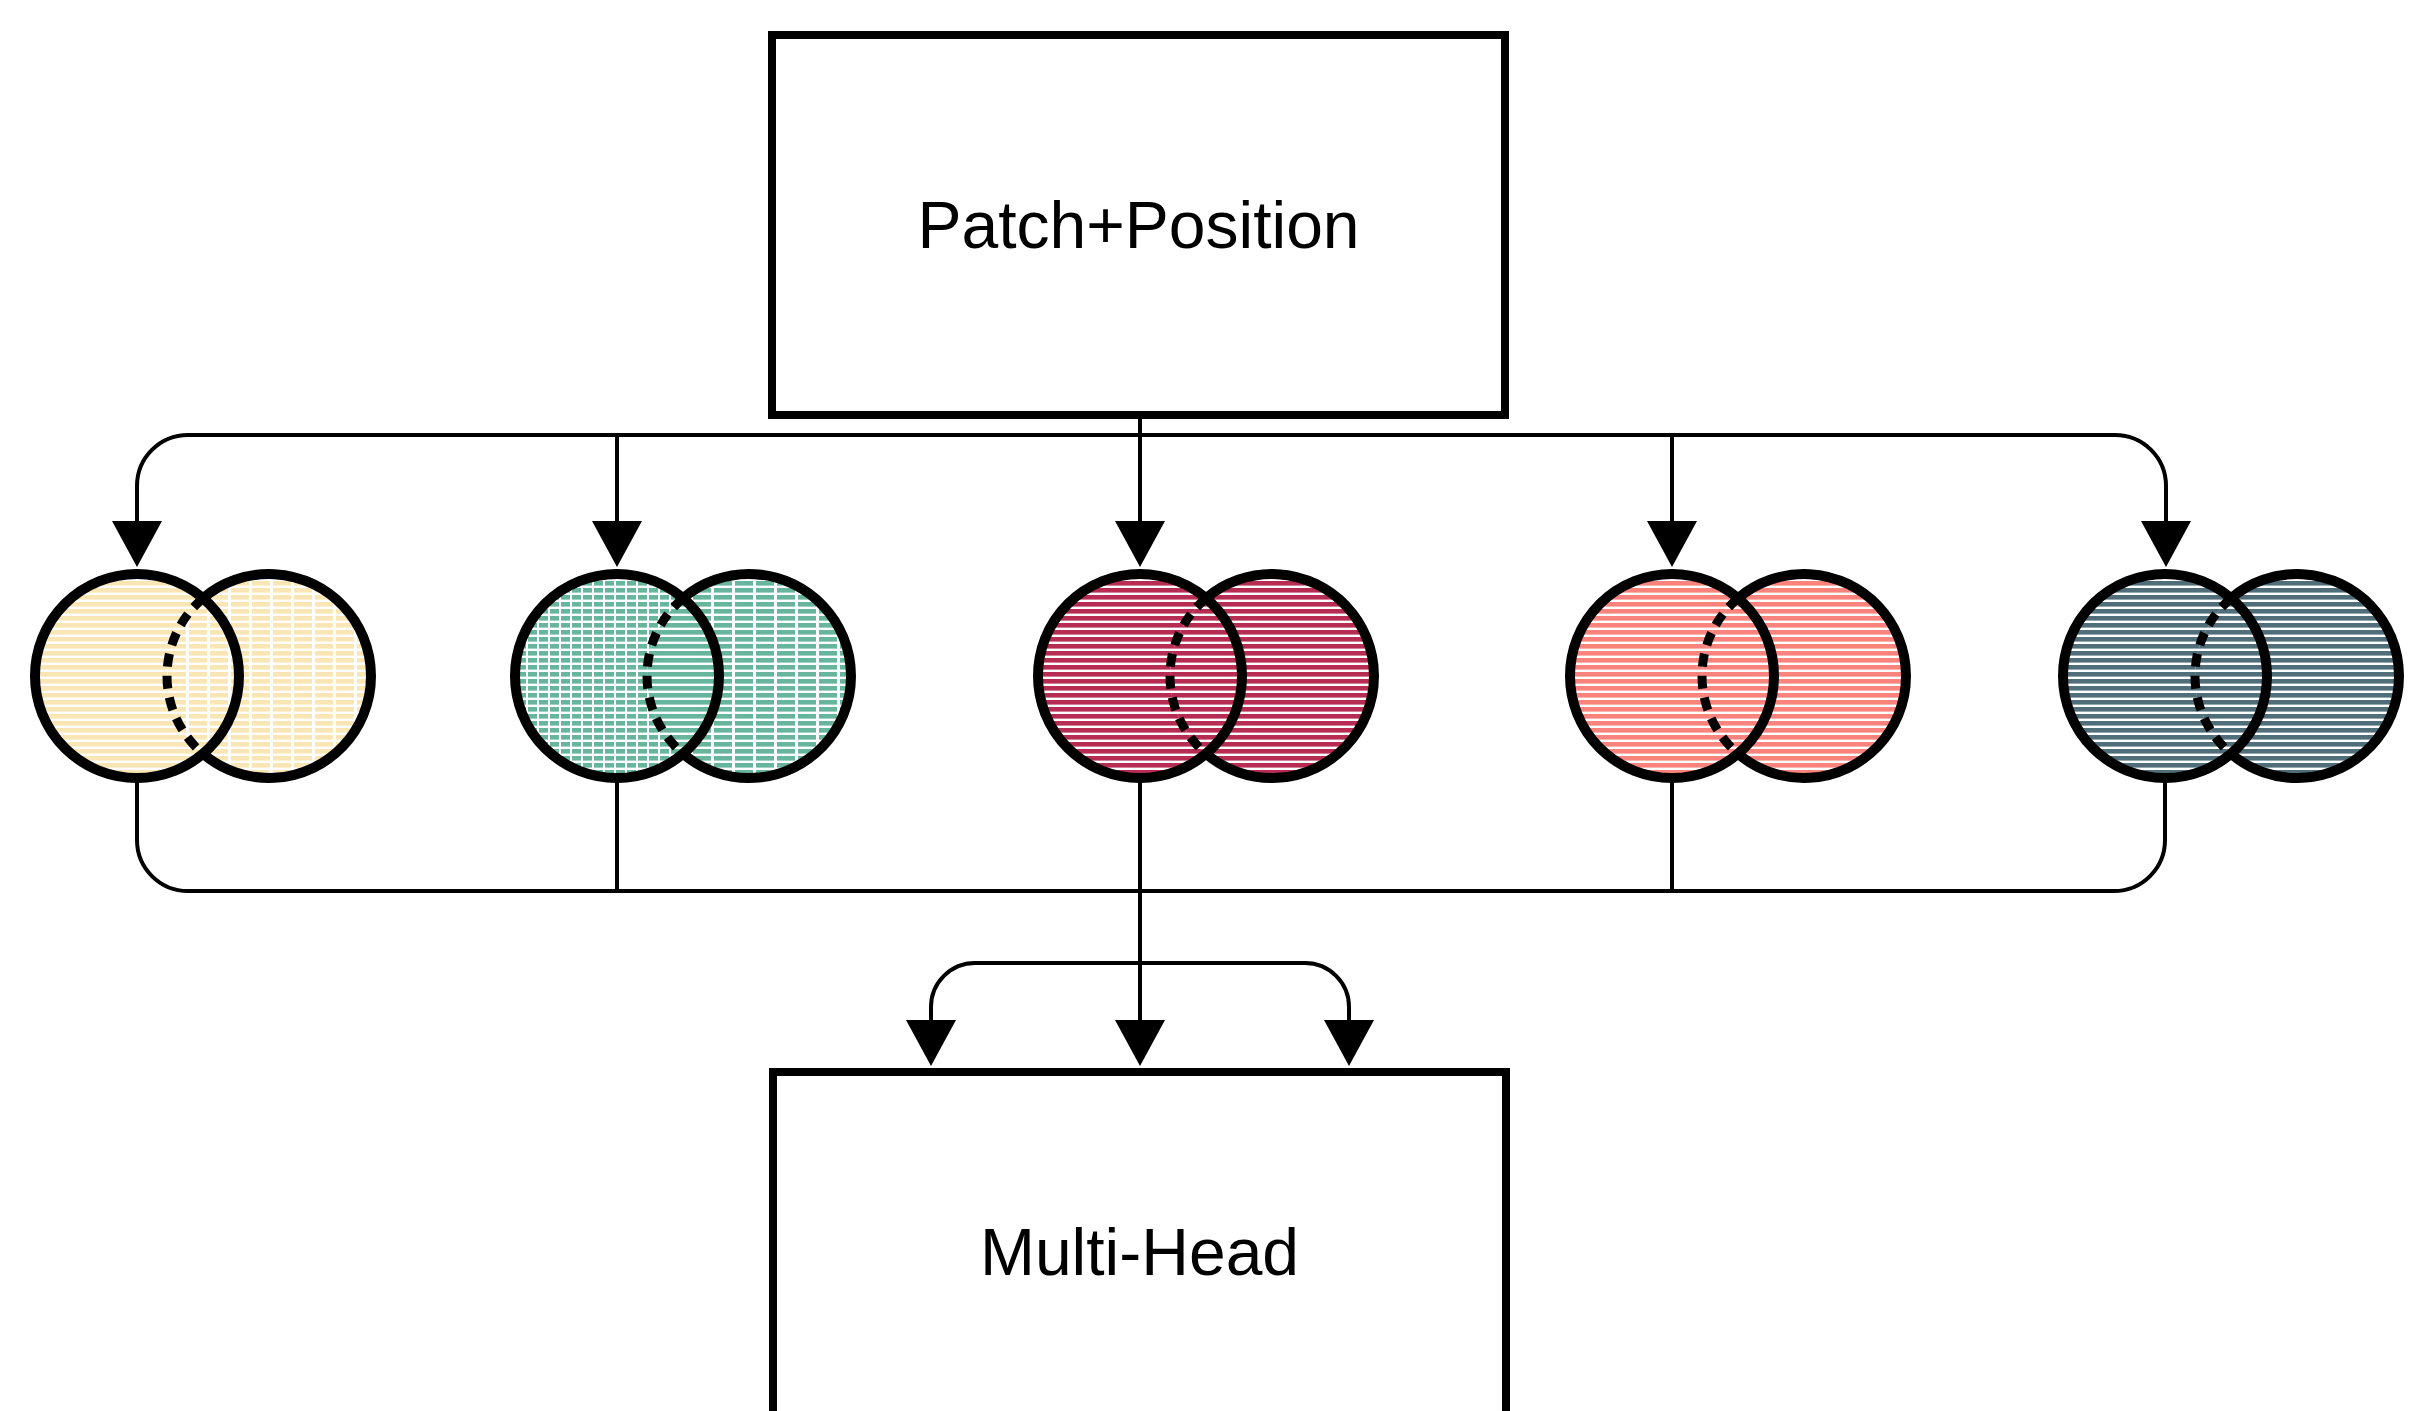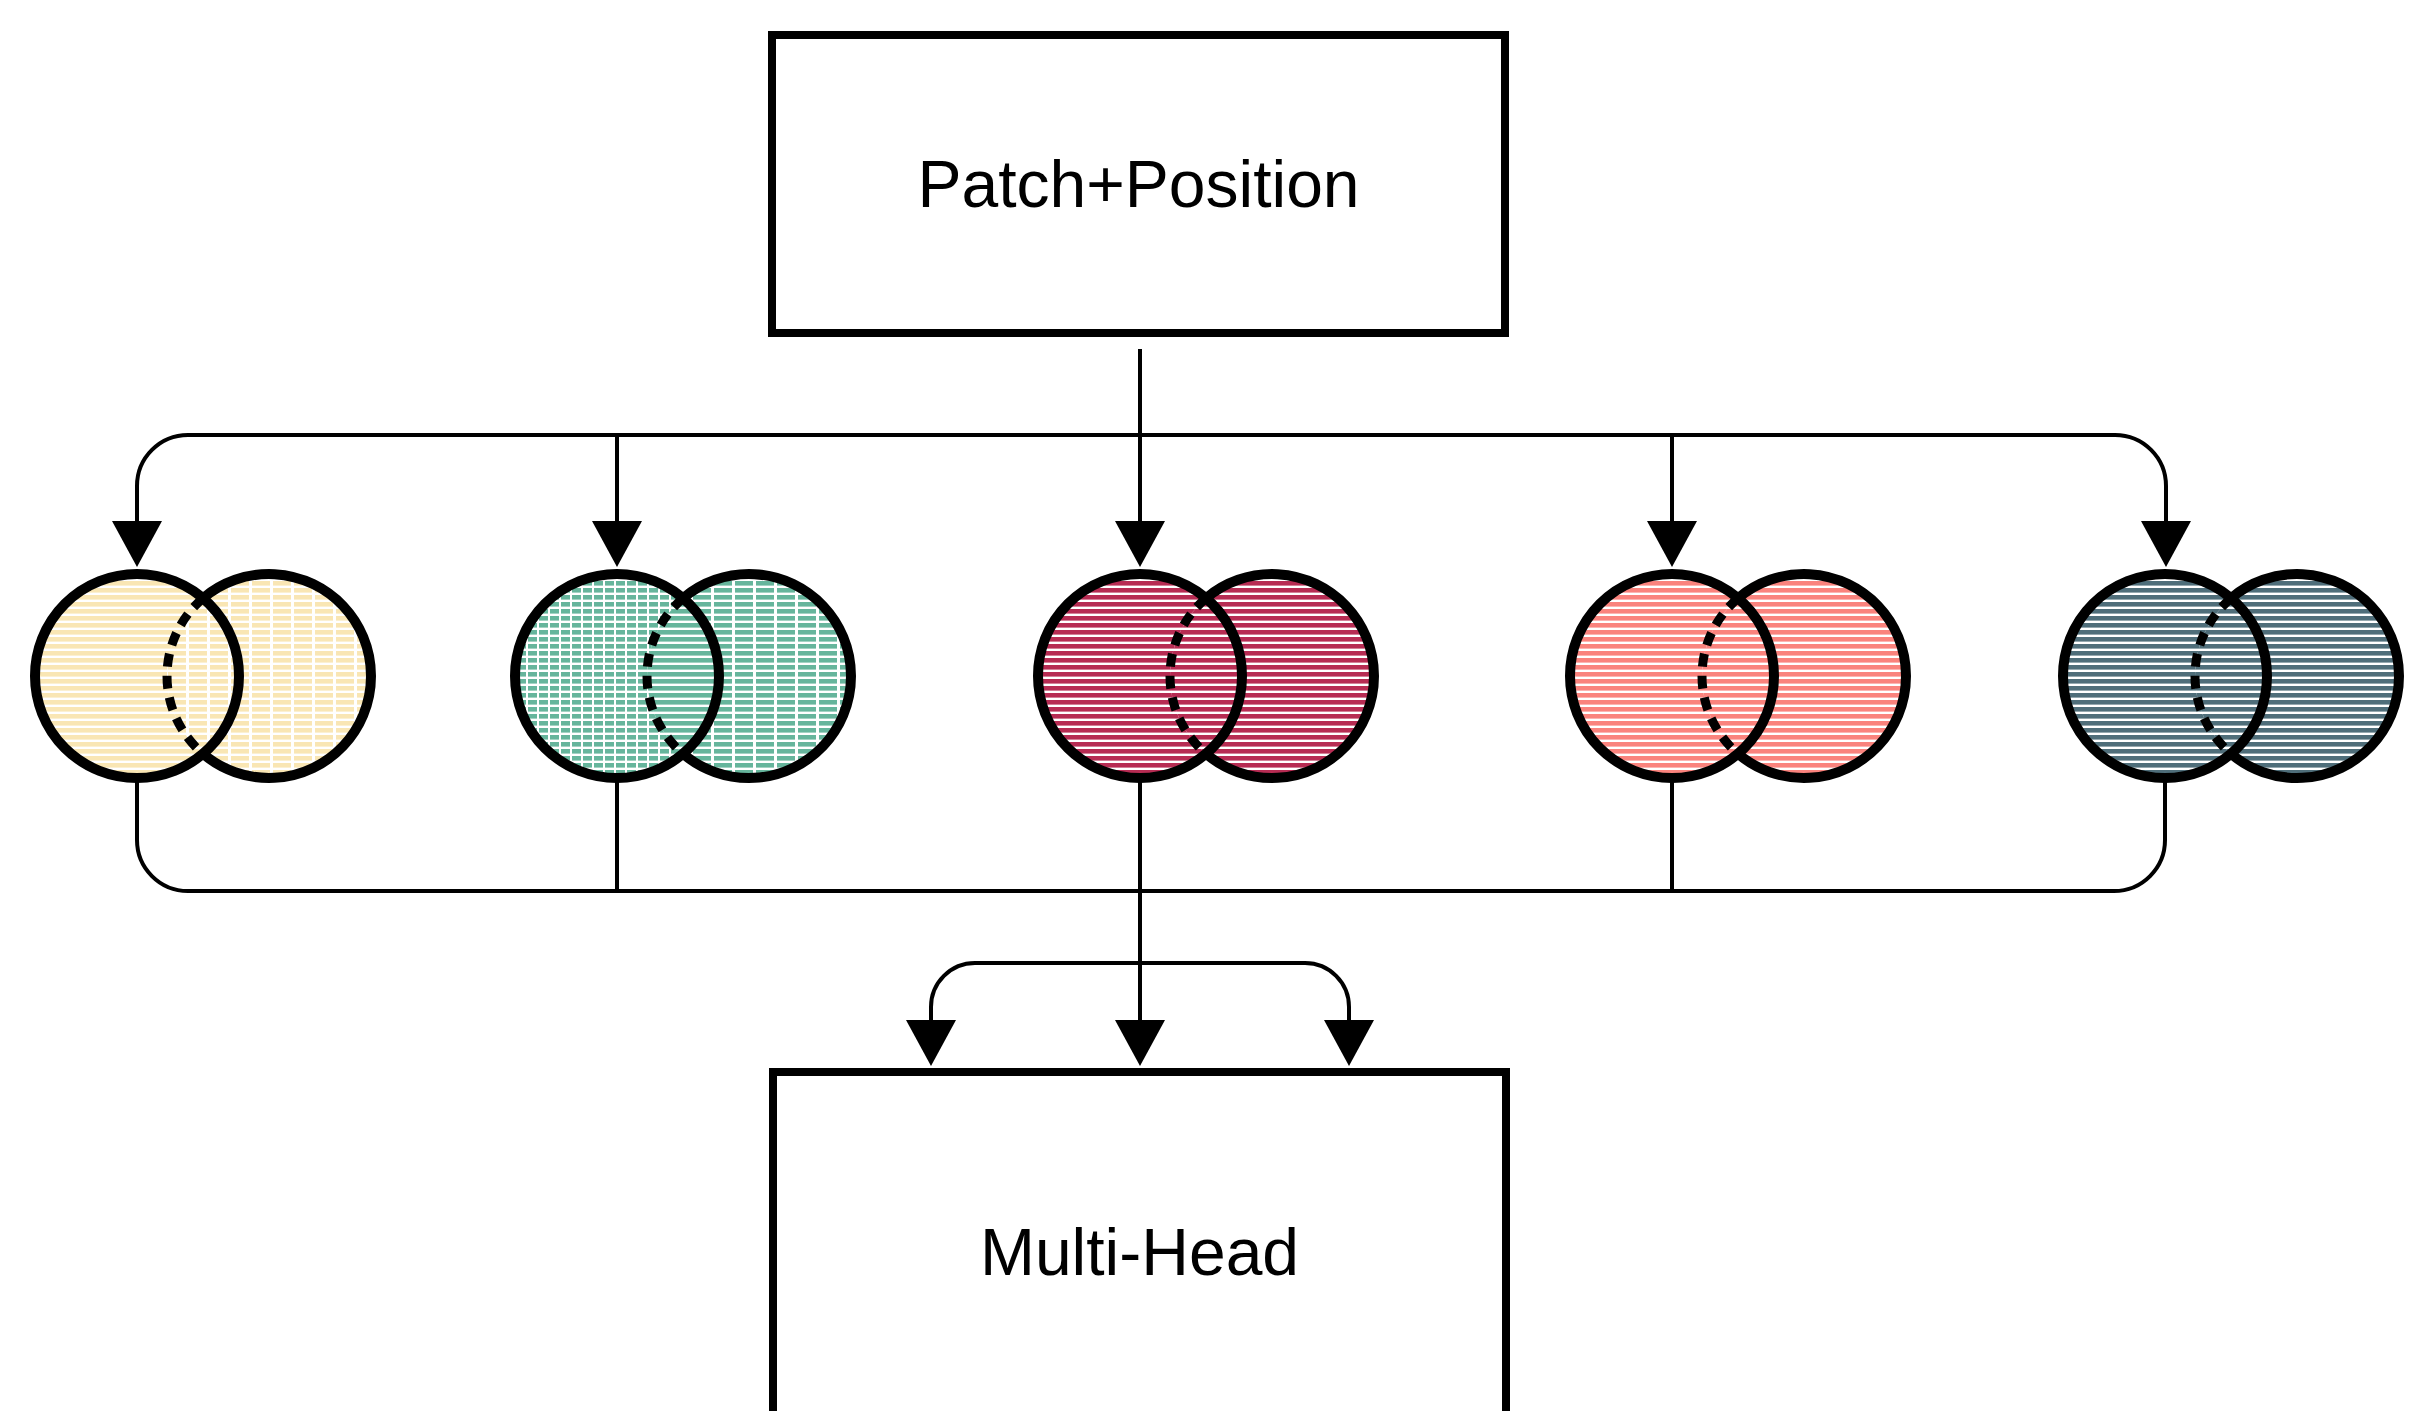--- a/index.html
+++ b/index.html
@@ -15,21 +15,21 @@
     position:absolute;z-index:2;
     box-sizing:border-box;
     border:8px solid #000;
     background:#ffffff;
     display:flex;flex-direction:column;
     align-items:center;justify-content:center;
     text-align:center;
     font-size:66px;line-height:96px;color:#000;
     letter-spacing:0px;
   }
-  .node-box.top{left:768px;top:31px;width:741px;height:306px;justify-content:center;}
+  .node-box.top{left:768px;top:31px;width:741px;height:388px;justify-content:center;}
   .node-box.bottom{left:769px;top:1068px;width:741px;height:368px;}
   .node-label-line{white-space:nowrap;}
 </style>
 </head>
 <body>
 
 <div class="stage">
 
   <svg class="diagram-svg" width="2433" height="1411" viewBox="0 0 2433 1411" xmlns="http://www.w3.org/2000/svg">
     <defs id="pat-defs">

